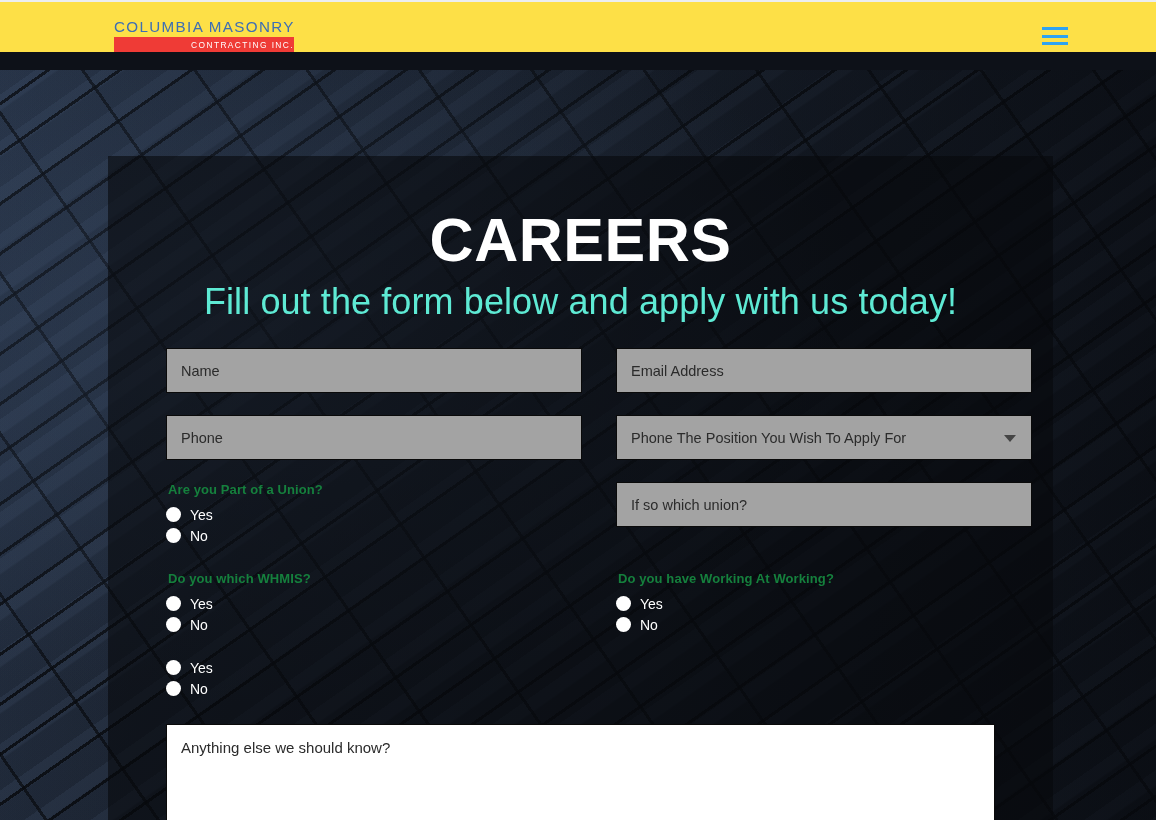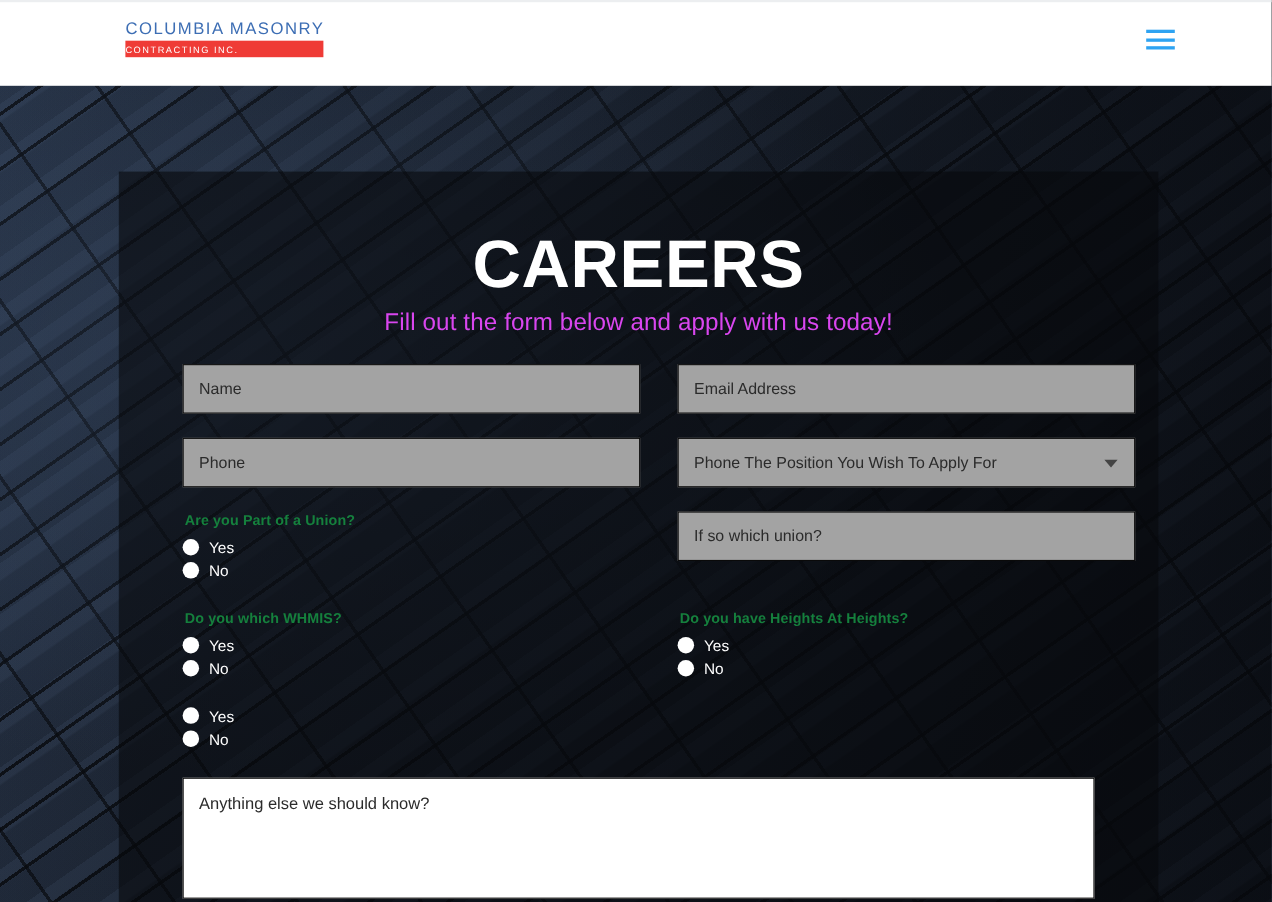--- a/index.html
+++ b/index.html
@@ -9,22 +9,22 @@
     width: 1156px; height: 820px;
     overflow: hidden;
     font-family: "Liberation Sans", sans-serif;
     background: #0d1118;
   }
 
   
   .site-header {
     position: absolute;
     top: 0; left: 0;
-    width: 1156px; height: 78px;
-    background: #ffffff;
+    width: 1156px; height: 52px;
+    background: #fde047;
     border-top: 2px solid #eceef0;
     z-index: 30;
   }
   .logo-wrap {
     position: absolute;
     left: 114px; top: 16px;
     width: 180px;
   }
   .logo-top {
     font-family: "Liberation Sans", sans-serif;
@@ -35,21 +35,21 @@
     line-height: 17px;
     white-space: nowrap;
     text-align: center;
   }
   .logo-bar {
     margin-top: 2px;
     background: #ef3b36;
     height: 15px;
     display: flex;
     align-items: center;
-    justify-content: flex-start;
+    justify-content: flex-end;
   }
   .logo-bottom {
     font-size: 8.4px;
     letter-spacing: 1.4px;
     color: #ffffff;
     font-weight: 400;
     white-space: nowrap;
     line-height: 10px;
   }
   .menu-toggle {
@@ -121,22 +121,22 @@
     text-align: center;
     color: #ffffff;
     font-size: 61px;
     line-height: 1.05;
     font-weight: 700;
     letter-spacing: 0.5px;
   }
   .subhead {
     margin: 8px 0 0 0;
     text-align: center;
-    color: #d946ef;
-    font-size: 22px;
+    color: #5eead4;
+    font-size: 36px;
     font-weight: 400;
     line-height: 1.2;
     letter-spacing: 0.1px;
   }
 
   
   .form-area {
     position: relative;
     margin-top: 25px;
     padding: 0 42px;
@@ -299,21 +299,21 @@
         <div class="radio-row">
           <span class="radio-dot"></span>
           <span class="radio-text">Yes</span>
         </div>
         <div class="radio-row">
           <span class="radio-dot"></span>
           <span class="radio-text">No</span>
         </div>
       </div>
       <div class="col question-block">
-        <div class="question-label">Do you have Heights At Heights?</div>
+        <div class="question-label">Do you have Working At Working?</div>
         <div class="radio-row">
           <span class="radio-dot"></span>
           <span class="radio-text">Yes</span>
         </div>
         <div class="radio-row">
           <span class="radio-dot"></span>
           <span class="radio-text">No</span>
         </div>
       </div>
     </div>

